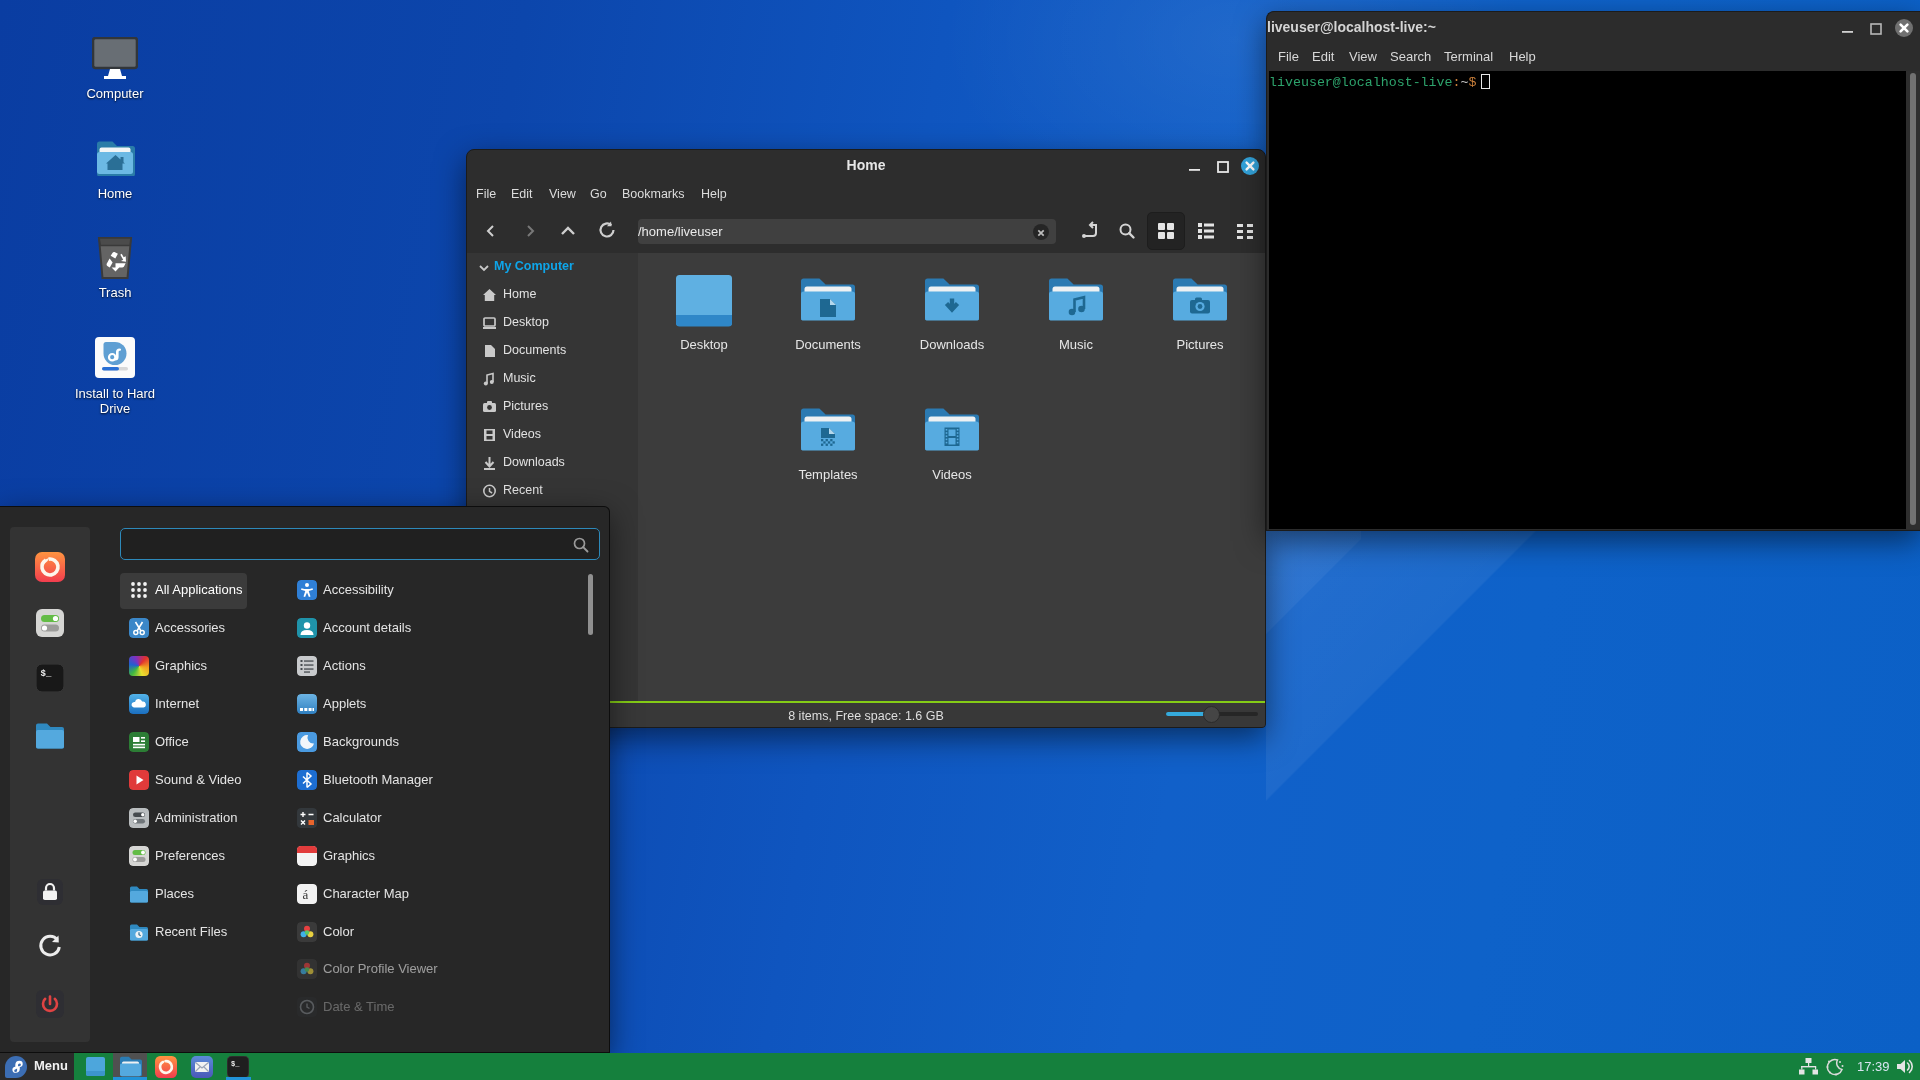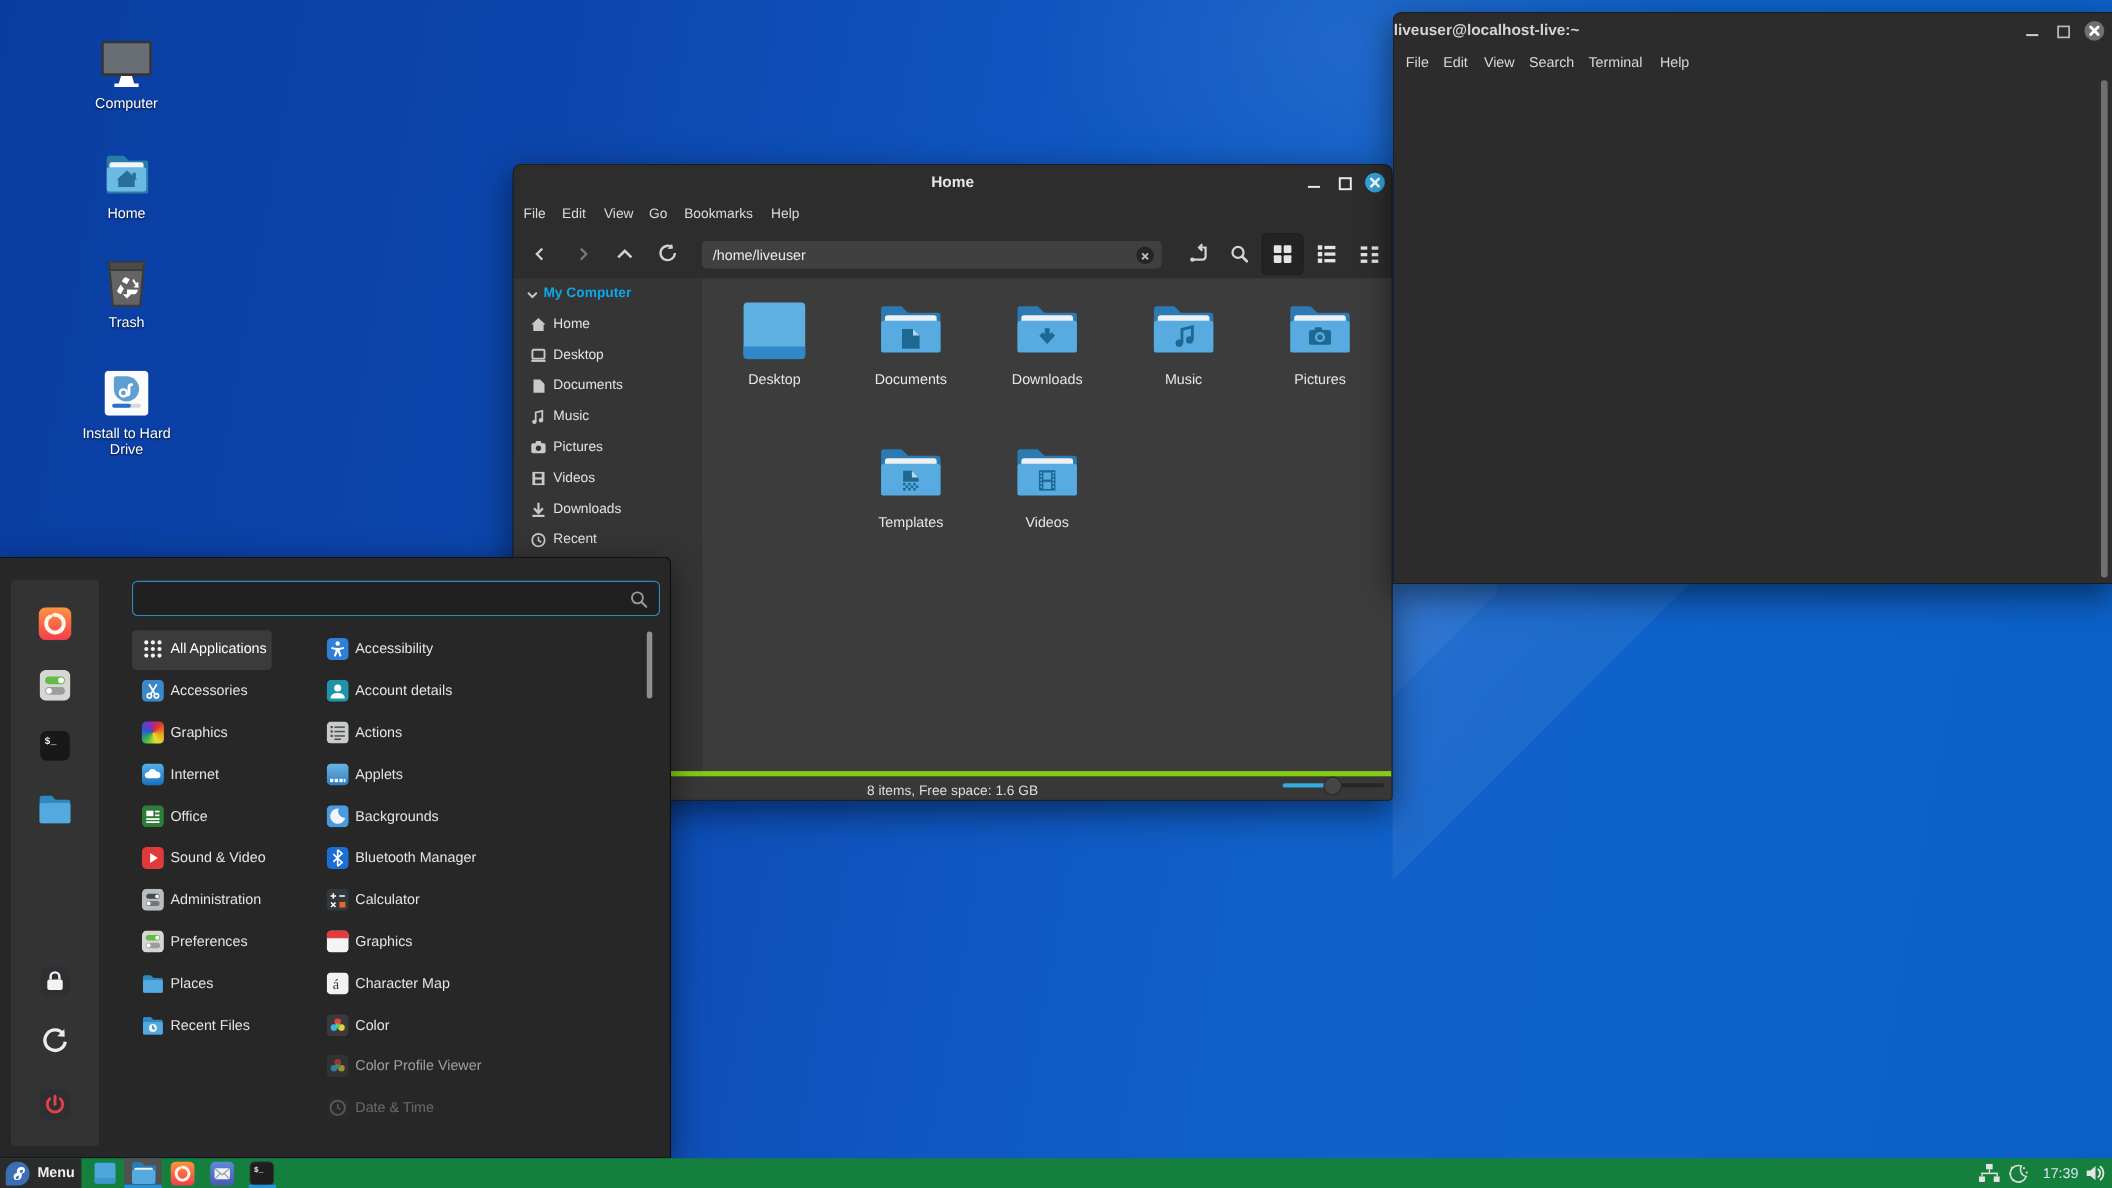--- a/index.html
+++ b/index.html
@@ -14,24 +14,24 @@
 .dlabel{position:absolute;color:#fff;font-size:13px;text-align:center;text-shadow:0 1px 2px rgba(0,0,0,.85);width:120px}
 
 .win{position:absolute;box-shadow:0 10px 30px rgba(0,0,0,.5)}
 .tbtn{position:absolute;top:8px;width:18px;height:18px}
 
 #fm{left:466px;top:149px;width:800px;height:579px;background:#2d2d2d;border-radius:8px 8px 4px 4px;border:1px solid #1b1b1b}
 #fm .title{position:absolute;top:0;left:0;right:0;height:33px;text-align:center;font-weight:bold;font-size:14px;color:#e6e6e6;line-height:30px}
 #fm .mbar{position:absolute;top:33px;left:0;height:27px;font-size:12.5px;color:#dcdcdc}
 #fm .mbar span{position:absolute;top:4px;white-space:nowrap}
 #fm .toolbar{position:absolute;top:60px;left:0;right:0;height:43px}
-#pathfield{position:absolute;left:171px;top:69px;width:418px;height:25px;background:#404040;border-radius:4px;color:#eaeaea;font-size:13px;line-height:25px;padding-left:10px}
+#pathfield{position:absolute;left:171px;top:69px;width:418px;height:25px;background:#404040;border-radius:4px;color:#eaeaea;font-size:13px;line-height:25px;}
 #fm .side{position:absolute;left:0;top:103px;width:171px;height:449px;background:#353535;border-radius:0 0 0 3px}
 #fm .cont{position:absolute;left:171px;top:103px;right:0;height:449px;background:#3c3c3c}
-#fm .status{position:absolute;left:0;right:0;bottom:0;height:26px;background:#383838;border-top:5px solid #84cc16;border-radius:0 0 3px 3px;color:#dedede;font-size:12.5px;text-align:center;line-height:26px}
+#fm .status{position:absolute;left:0;right:0;bottom:0;height:26px;background:#383838;border-top:2px solid #84cc16;border-radius:0 0 3px 3px;color:#dedede;font-size:12.5px;text-align:center;line-height:26px}
 .srow{position:absolute;left:36px;color:#e2e2e2;font-size:12.5px;white-space:nowrap}
 .srow svg{position:absolute;left:-21px;top:1px}
 .fitem{position:absolute;width:120px;text-align:center;color:#e6e6e6;font-size:13px}
 .fitem svg{display:block;margin:0 auto 10px}
 
 #term{left:1266px;top:11px;width:654px;height:520px;background:#2c2c2c;border-radius:8px 0 0 0;border:1px solid #1b1b1b;border-right:none}
 #term .title{position:absolute;top:0;left:0;right:0;height:33px;text-align:left;font-weight:bold;font-size:14px;color:#d4d4d4;line-height:30px}
 #term .mbar{position:absolute;top:33px;left:0;height:26px;font-size:13px;color:#d8d8d8}
 #term .mbar span{position:absolute;top:4px;white-space:nowrap}
 #tscreen{position:absolute;left:2px;top:59px;width:638px;bottom:1px;background:#000;font-family:"Liberation Mono",monospace;font-size:13.3px;color:#ccc;padding:3px 0 0 0;white-space:pre}
@@ -295,20 +295,21 @@
         <path d="M6.6 6.6 L13.4 13.4 M13.4 6.6 L6.6 13.4" stroke="#fff" stroke-width="2.6" stroke-linecap="round"></path>
       </svg></div>
  <div class="mbar">
       <span style="left:11px">File</span>
       <span style="left:45px">Edit</span>
       <span style="left:82px">View</span>
       <span style="left:123px">Search</span>
       <span style="left:177px">Terminal</span>
       <span style="left:242px">Help</span>
     </div>
+ <div id="tscreen"><span style="color:#2da36c">liveuser@localhost-live</span><span style="color:#c87e3a">:</span><span style="color:#c9c9c9">~</span><span style="color:#c87e3a">$</span><span style="display:inline-block;width:9px;height:15px;border:1.7px solid #e8e8e8;margin-left:5px;vertical-align:-3px"></span></div>
  <div id="tscroll">
       <i></i>
     </div>
 </div>
 <div class="win" id="menu">
  <div id="mside">
   <svg class="abs" style="left:25px;top:25px" width="30" height="30" viewBox="0 0 30 30">
         <defs>
           <linearGradient id="ffg" x1="0" y1="0" x2="0" y2="1">
             <stop offset="0" stop-color="#ff9440"></stop>

